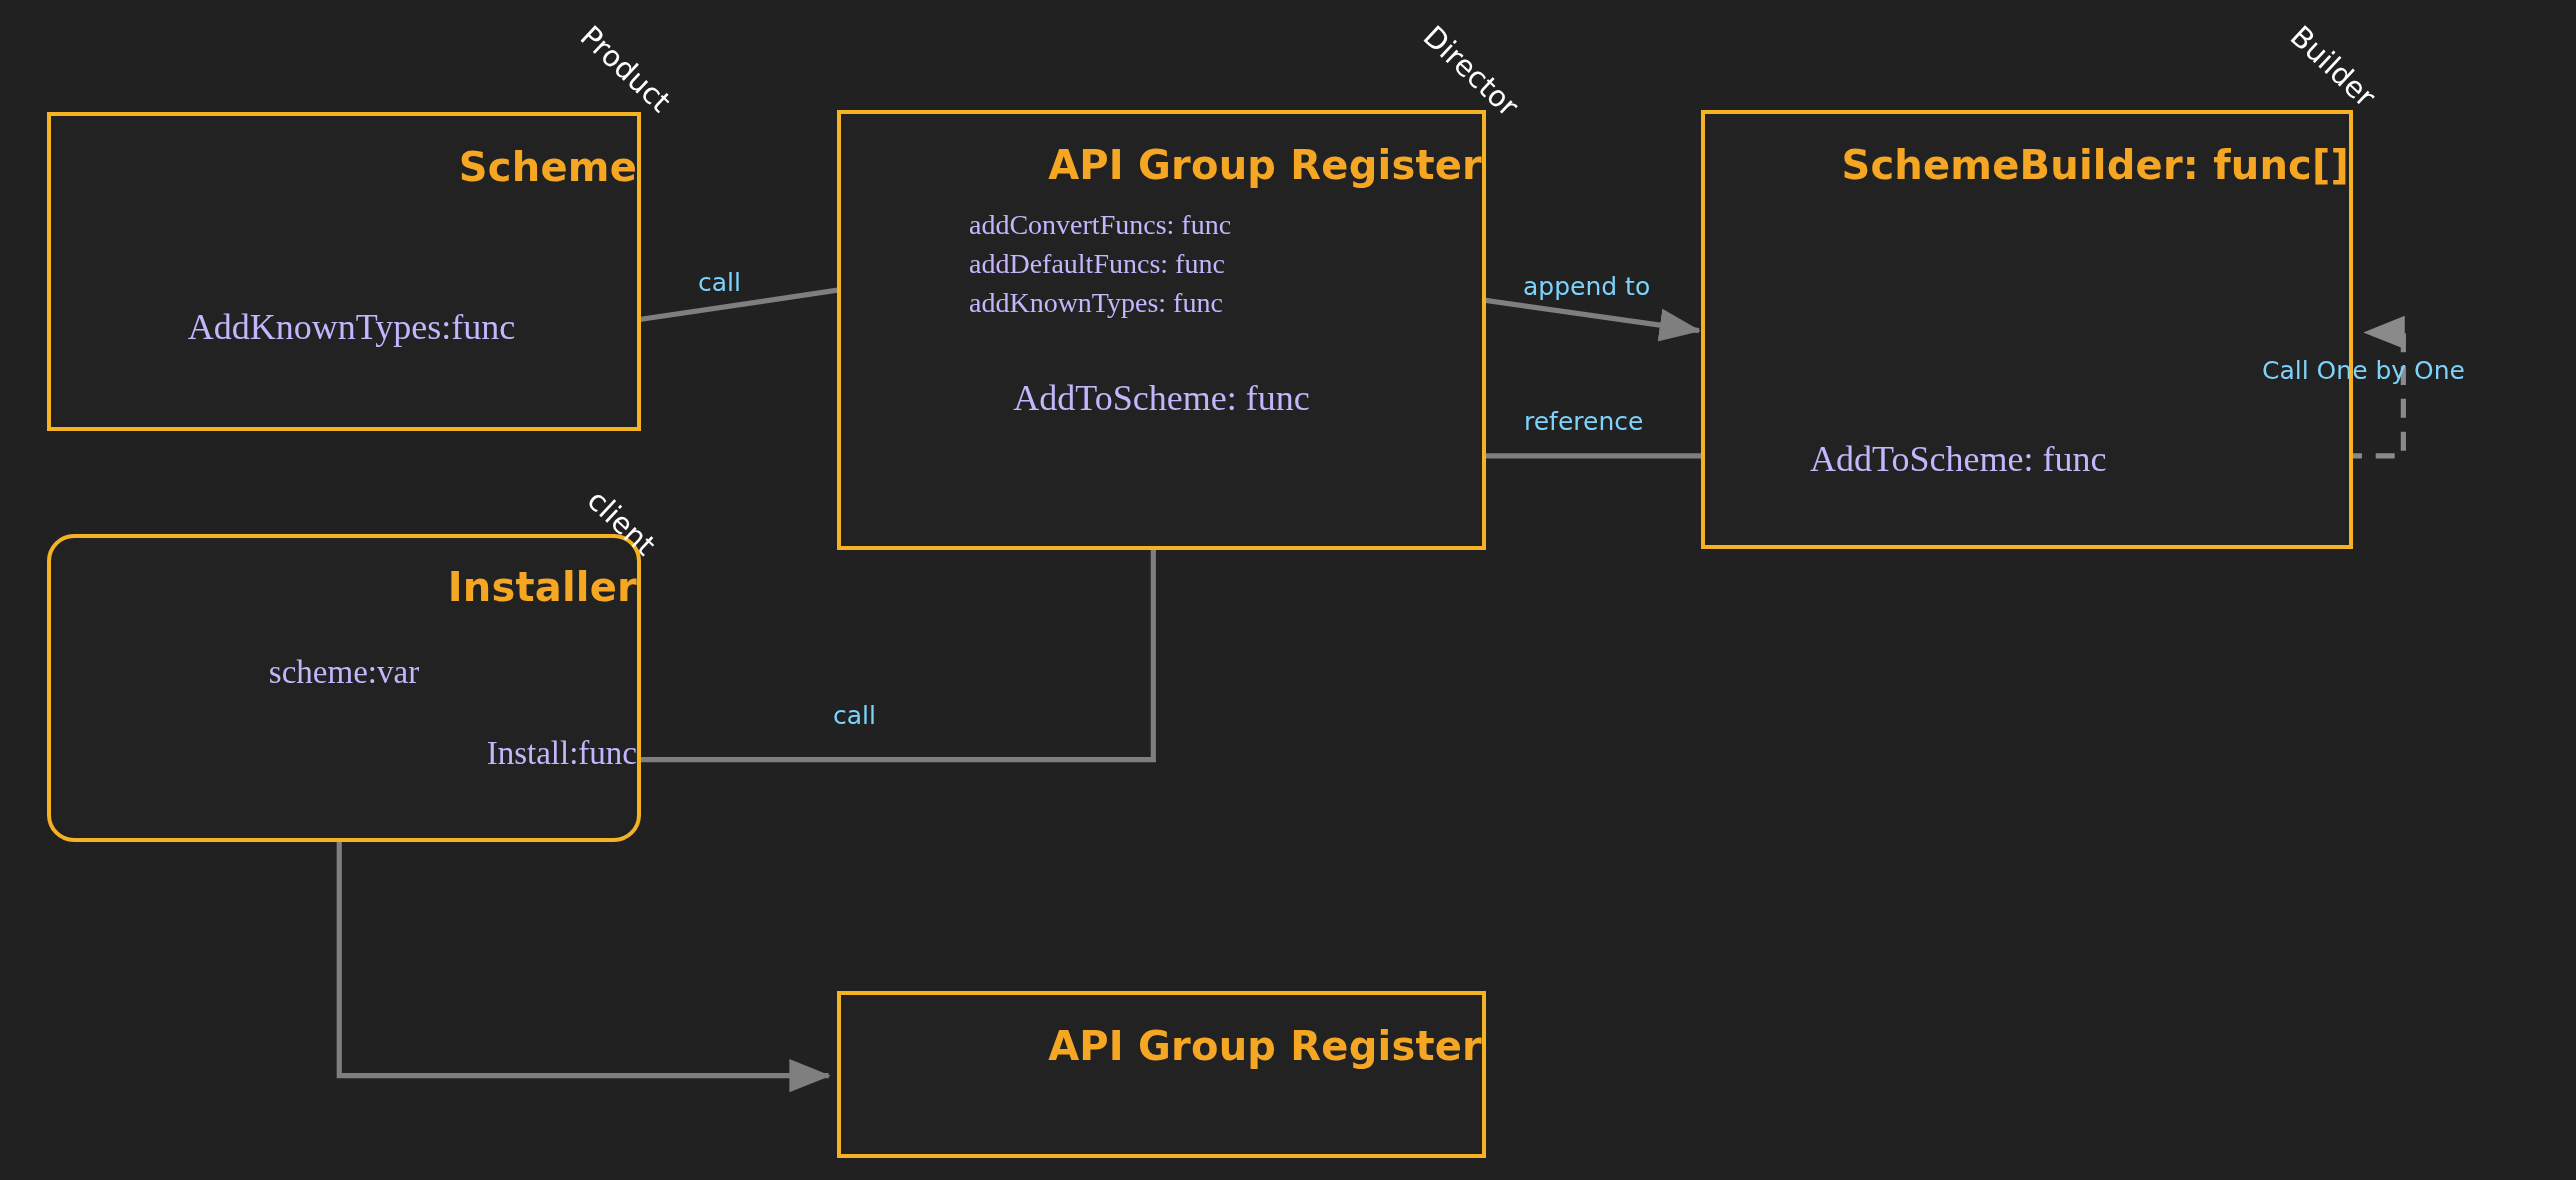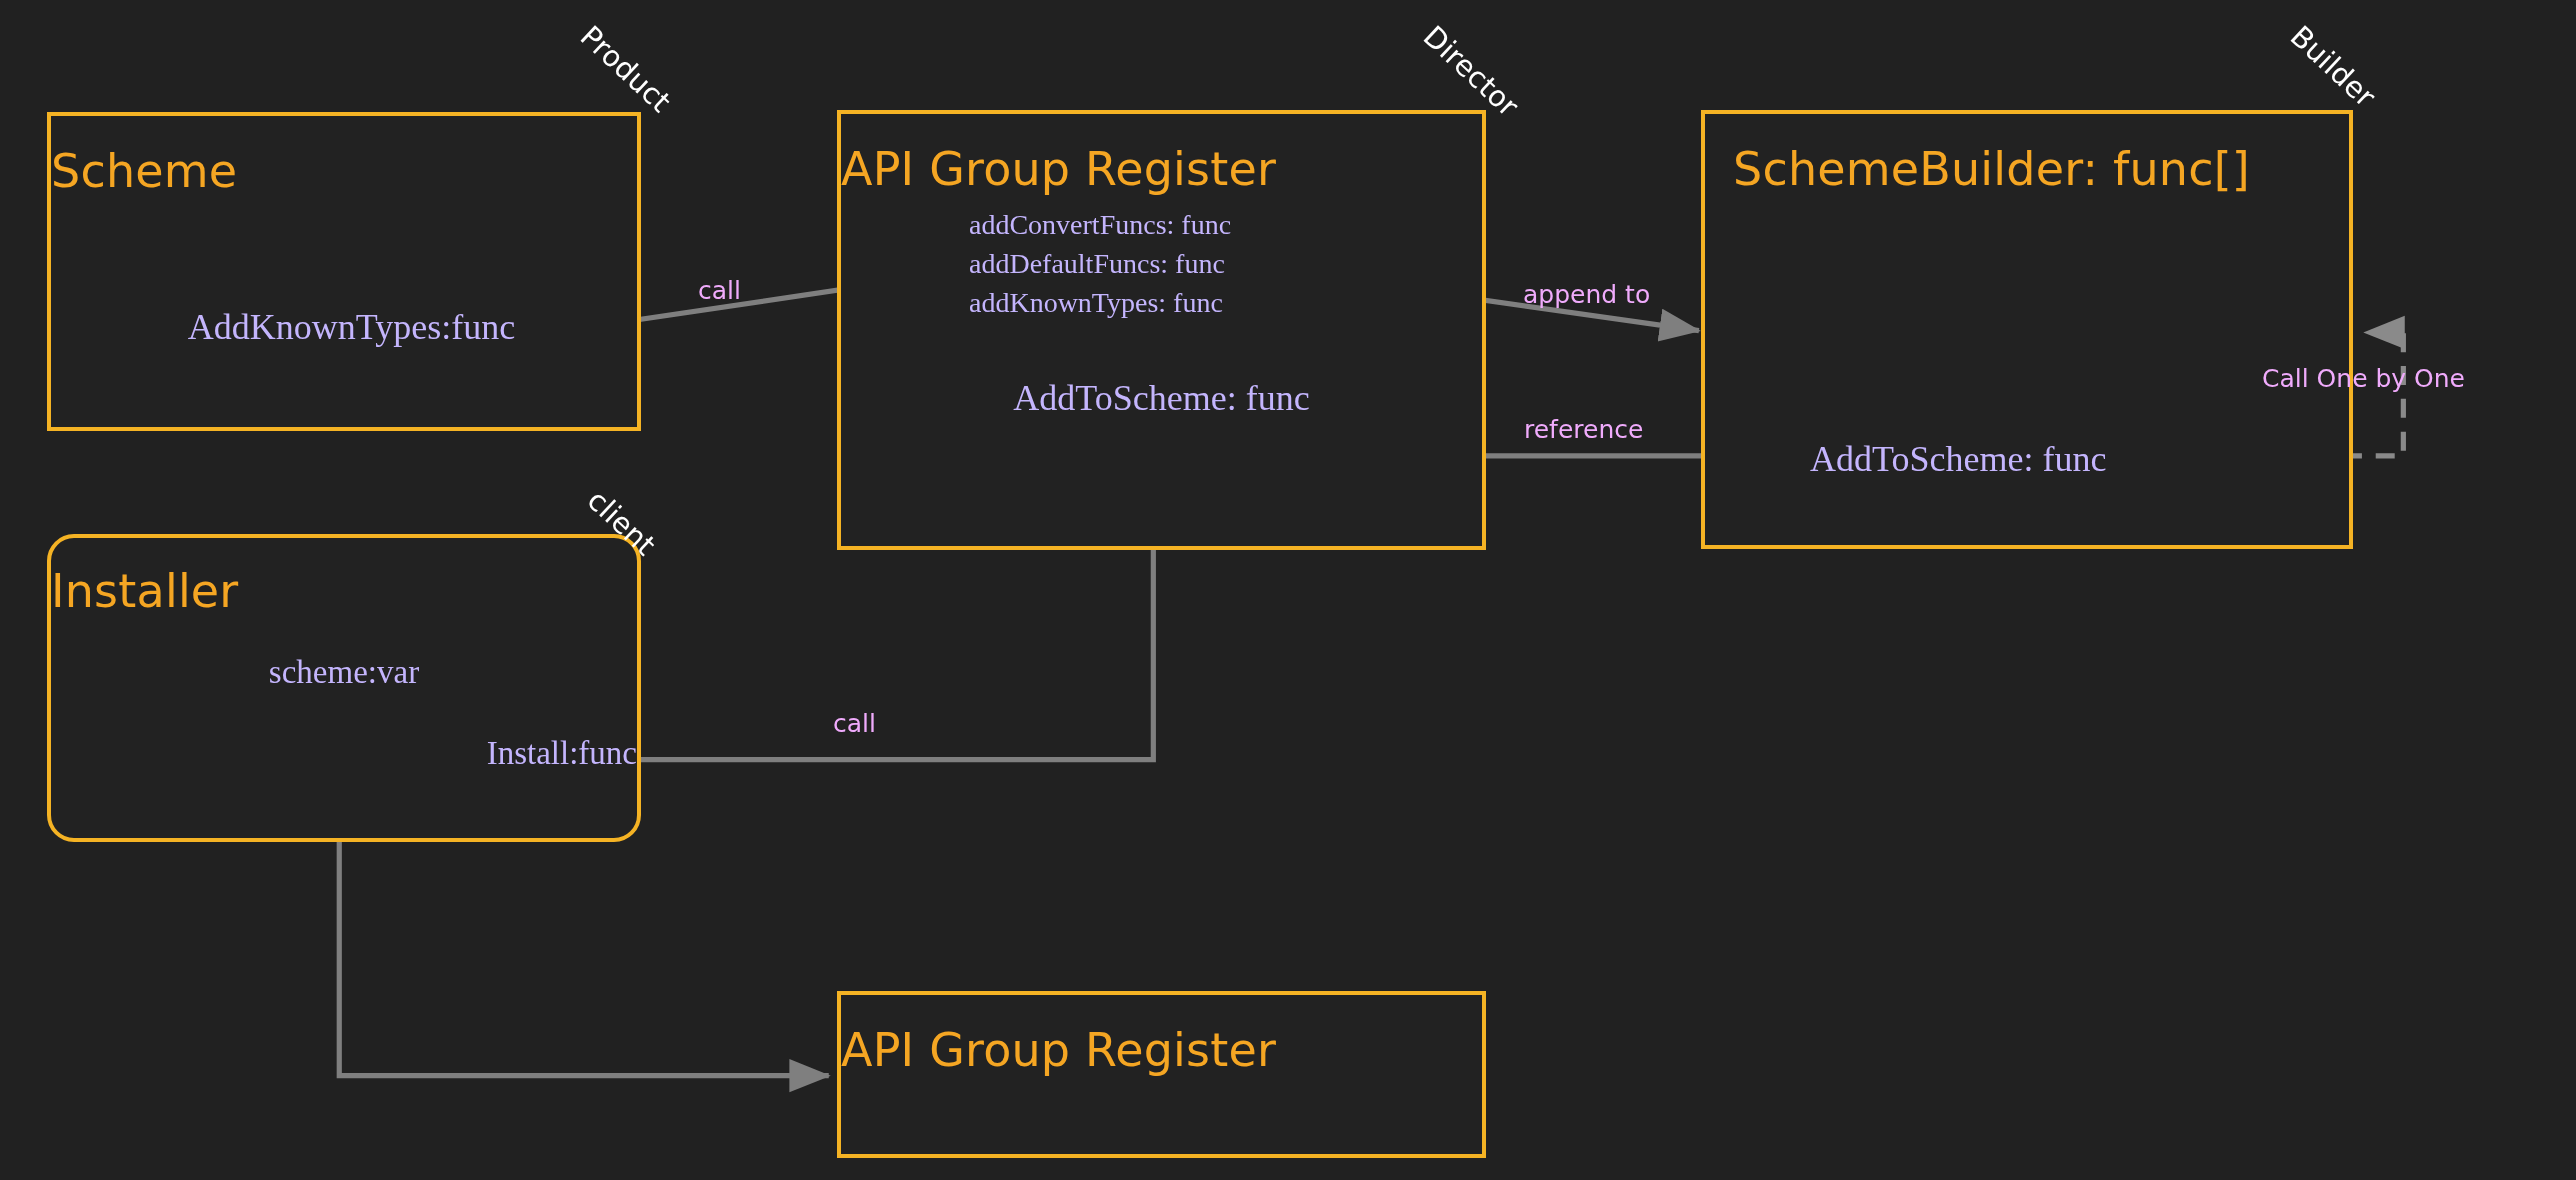--- a/index.html
+++ b/index.html
@@ -19,48 +19,48 @@
   .node {
     position: absolute;
     box-sizing: border-box;
     border: 4.3px solid #f5b324;
     background: #222222;
   }
   .node-title {
     position: absolute;
     left: 0;
     right: 0;
-    text-align: left;
+    text-align: right;
     color: #f5a623;
-    font-size: 46px;
+    font-size: 40px;
     letter-spacing: 0.2px;
     white-space: nowrap;
+    font-weight: bold;
   }
   .member {
     position: absolute;
     color: #c4b5fd;
     white-space: nowrap;
     font-family: Liberation Serif, serif;
   }
   
   .stereotype {
     position: absolute;
     color: #ffffff;
     font-size: 29px;
     white-space: nowrap;
     transform: rotate(43deg);
     transform-origin: left top;
   }
   
   .edge-label {
     position: absolute;
-    color: #f0abfc;
+    color: #7dd3fc;
     white-space: nowrap;
     font-size: 25px;
-    margin-top: 8px;
   }
   
   #wires {
     position: absolute;
     left: 0; top: 0;
     width: 2576px;
     height: 1181px;
     pointer-events: none;
   }
   .wire { stroke: #7f7f7f; stroke-width: 6; fill: none; }

